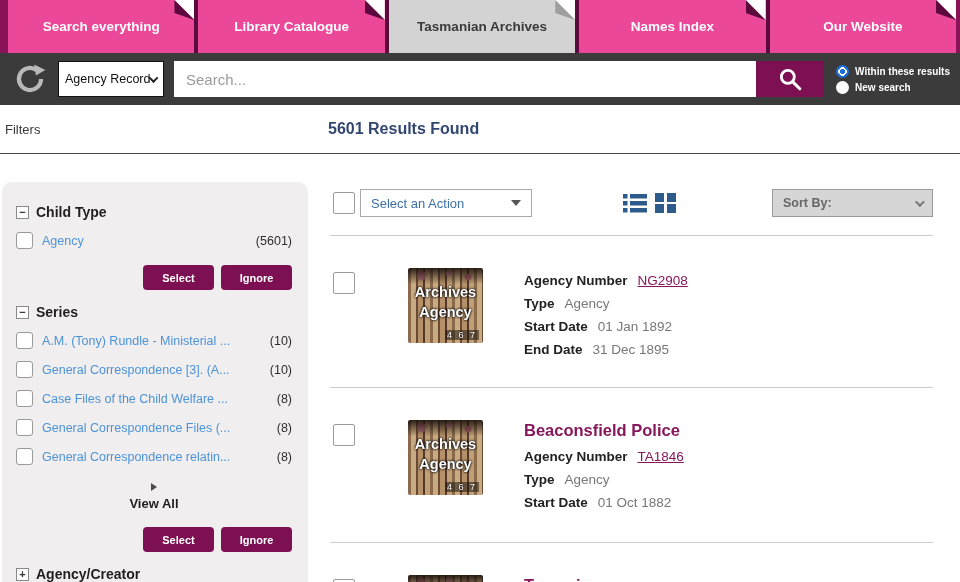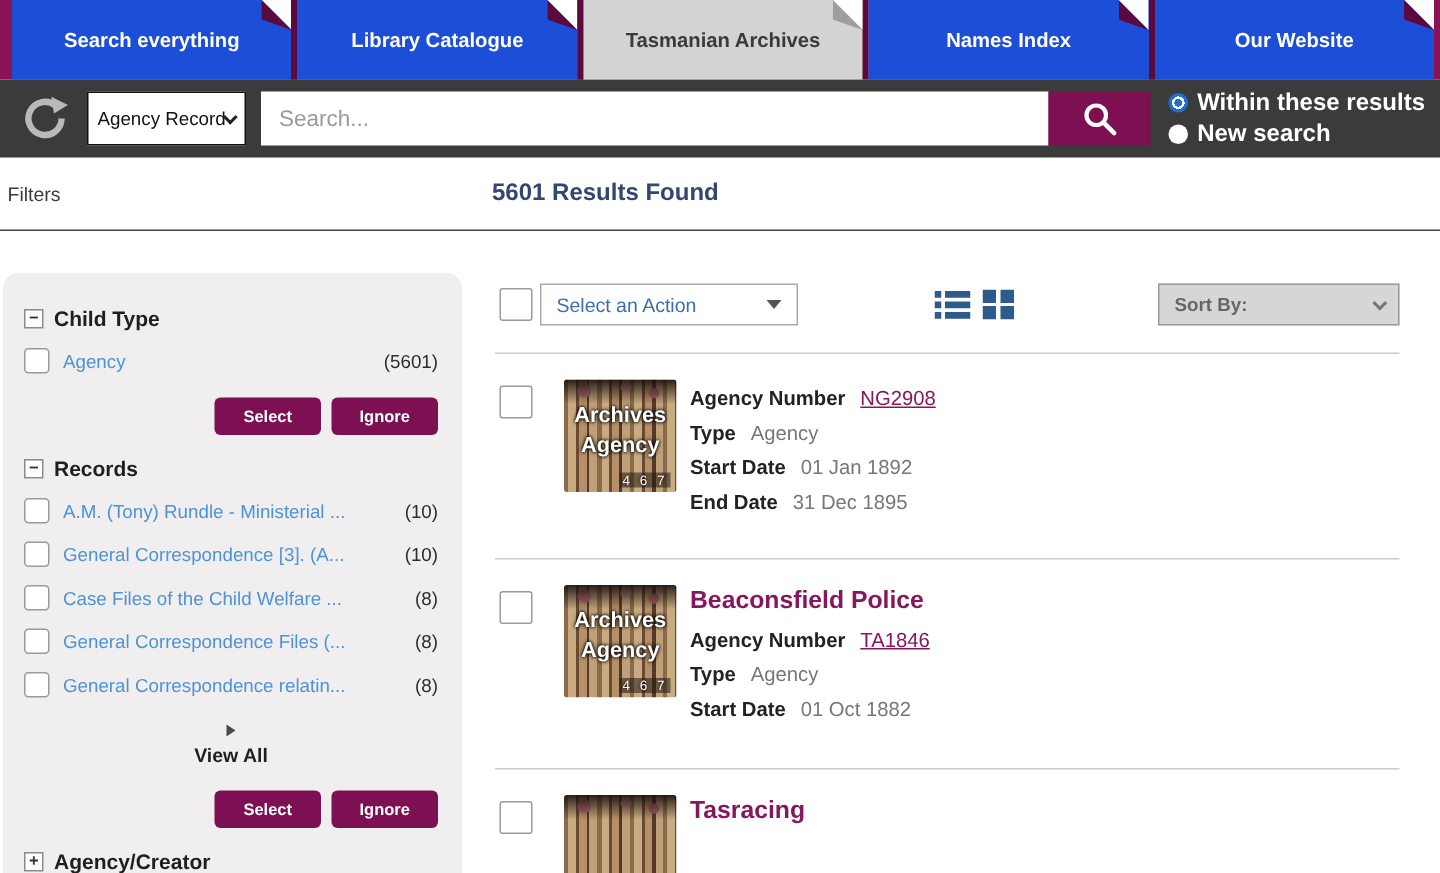--- a/index.html
+++ b/index.html
@@ -6,21 +6,21 @@
   * { box-sizing: border-box; }
   html,body { margin:0; padding:0; }
   body {
     width:960px; height:582px; overflow:hidden; background:#fff;
     font-family:"Liberation Sans", sans-serif; position:relative;
   }
 
   
   .tabs { height:53px; background:#8a1257; display:flex; padding:0 4px 0 8px; }
   .tab {
-    flex:1; position:relative; background:#1d4ed8; border-right:4px solid #5c0a3e;
+    flex:1; position:relative; background:#ec4899; border-right:4px solid #5c0a3e;
     display:flex; align-items:center; justify-content:center;
     color:#fff; font-weight:bold; font-size:13.5px; cursor:pointer;
   }
   .tab:last-child { border-right:none; }
   .tab::before {
     content:""; position:absolute; top:0; right:0; width:20px; height:20px;
     background:#fff; clip-path:polygon(0 0, 100% 0, 100% 100%);
   }
   .tab::after {
     content:""; position:absolute; top:0; right:0; width:20px; height:20px;
@@ -46,21 +46,21 @@
     flex:1; height:36px; border:none; outline:none; margin-left:10px;
     padding:0 12px; font-size:15px; color:#333; font-family:"Liberation Sans",sans-serif;
   }
   .search-input::placeholder { color:#9a9a9a; }
   .search-btn {
     width:68px; height:36px; border:none; background:#7d1052; cursor:pointer;
     display:flex; align-items:center; justify-content:center;
   }
   .radios { margin-left:12px; display:flex; flex-direction:column; gap:3px; }
   .radio-row { display:flex; align-items:center; gap:6px; cursor:pointer;
-    color:#fff; font-size:16px; font-weight:bold; white-space:nowrap; }
+    color:#fff; font-size:10px; font-weight:bold; white-space:nowrap; }
   .rdot { width:13px; height:13px; border-radius:50%; flex:none; }
   .rdot.on  { background:radial-gradient(circle, #1c6fd6 0 2.6px, #fff 2.6px 4.2px, #1c6fd6 4.2px); }
   .rdot.off { background:#fff; }
 
   
   .headrow { display:flex; align-items:center; height:49px; border-bottom:1px solid #44444c; }
   .filters-title { width:328px; padding-left:5px; font-size:13px; font-weight:normal; color:#3a3a3a; }
   .results-title { font-size:16px; font-weight:bold; color:#334672; }
 
   
@@ -107,21 +107,21 @@
   .sort-dd {
     margin-left:auto; margin-right:27px; width:161px; height:28px;
     background:#d6d6d6; border:1px solid #9a9a9a; padding:0 10px;
     display:flex; align-items:center; justify-content:space-between;
     font-size:12.5px; font-weight:bold; color:#666; cursor:pointer;
   }
   .sort-chev { width:7px; height:7px; border-right:2px solid #777; border-bottom:2px solid #777;
     transform:rotate(45deg) translateY(-2px); }
   .divider { height:1px; background:#ccc; margin:18px 27px 0 0; }
 
-  .result { display:flex; margin-top:17px; }
+  .result { display:flex; margin-top:32px;gap:32px; }
   .thumb {
     width:75px; height:75px; margin-left:21px; border-radius:2px; position:relative; flex:none;
     cursor:pointer; overflow:hidden;
     background:
       linear-gradient(180deg, rgba(25,16,12,.9), rgba(25,16,12,0) 22%),
       radial-gradient(circle at 18% 10%, #b06a74 0 4px, rgba(0,0,0,0) 5px),
       radial-gradient(circle at 55% 7%, #c48a8a 0 3px, rgba(0,0,0,0) 4px),
       radial-gradient(circle at 80% 12%, #a85f66 0 3px, rgba(0,0,0,0) 4px),
       repeating-linear-gradient(90deg,
         #8a6a4a 0 3px, #c8ab80 3px 8px, #6b4a33 8px 10px,
@@ -204,21 +204,21 @@
       <a class="f-link">Agency</a>
       <span class="f-count">(5601)</span>
     </div>
     <div class="btn-row">
       <button class="mbtn">Select</button>
       <button class="mbtn">Ignore</button>
     </div>
 
     <div class="sec-head">
       <span class="box-icon">−</span>
-      <span>Records</span>
+      <span>Series</span>
     </div>
 
     <div class="f-row">
       <span class="cb"></span>
       <a class="f-link">A.M. (Tony) Rundle - Ministerial ...</a>
       <span class="f-count">(10)</span>
     </div>
     <div class="f-row">
       <span class="cb"></span>
       <a class="f-link">General Correspondence [3]. (A...</a>

